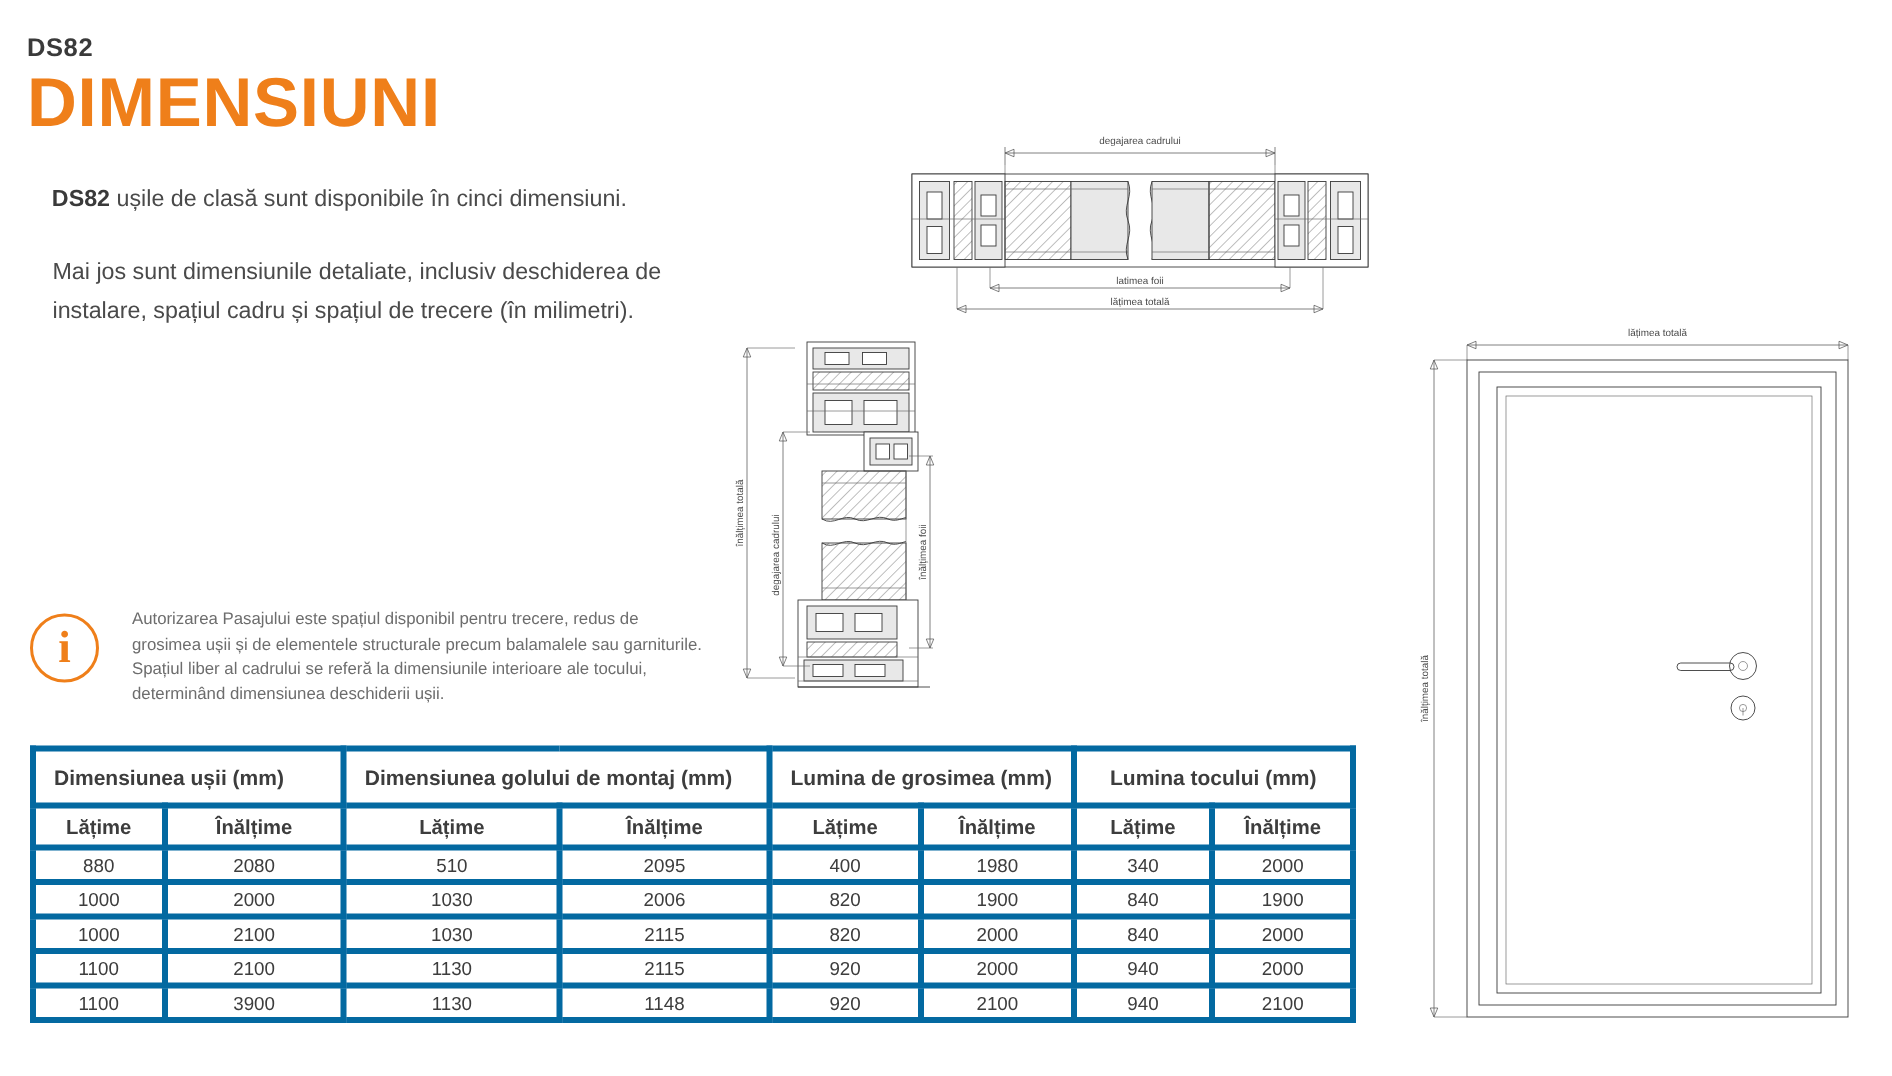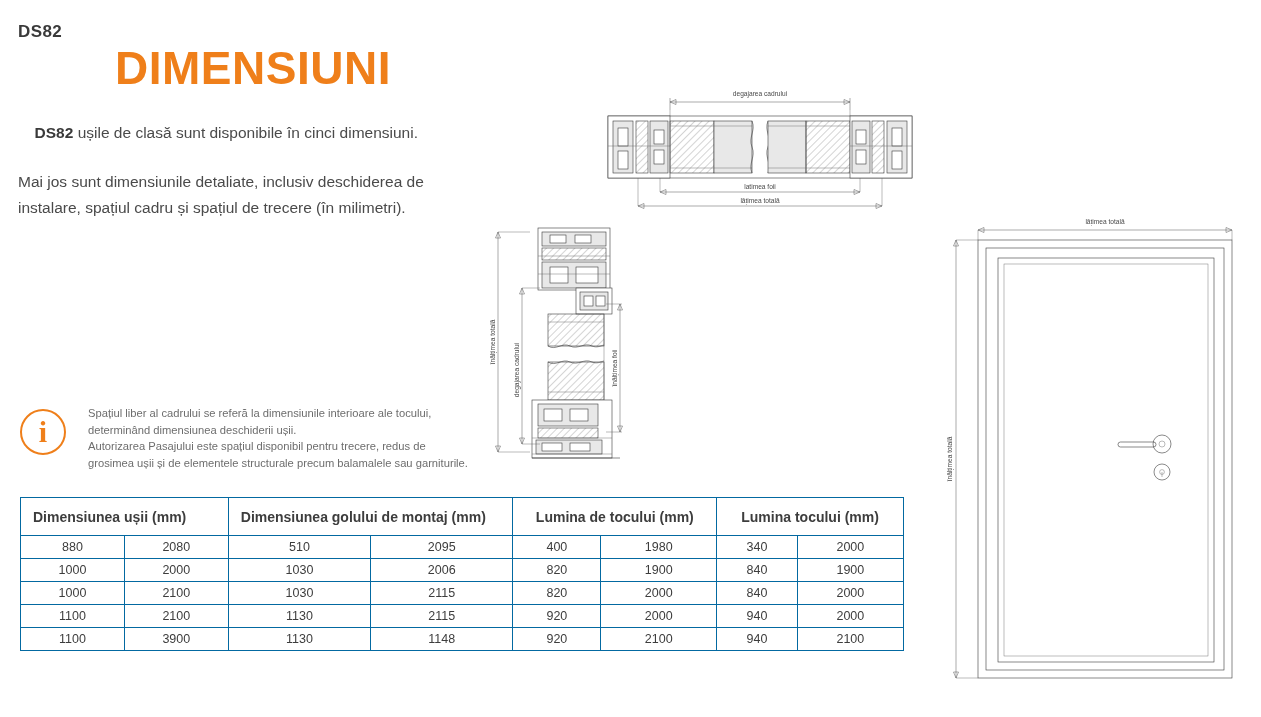--- a/index.html
+++ b/index.html
@@ -32,36 +32,35 @@
     letter-spacing: 0.4px;
     margin: 0 0 2px 0;
   }
   .main-title {
     font-size: 46px;
     font-weight: bold;
     color: #ef7f1a;
     letter-spacing: 0.5px;
     line-height: 1.05;
     margin: 2px 0 28px 0;
-    text-align: center;
   }
   .intro-1 {
     font-size: 15.5px;
     line-height: 1.62;
     color: #4a4a4a;
     margin: 0 0 24px 0;
     max-width: 400px;
     text-align: right;
   }
   .intro-1 b { color: #3a3a3a; }
   .intro-2 {
     font-size: 15.5px;
     line-height: 1.62;
     color: #4a4a4a;
-    margin: 0;
+    margin: 17px;
     max-width: 455px;
   }
 
   
   .note {
     position: absolute;
     left: 20px;
     top: 405px;
     width: 450px;
     display: flex;
@@ -97,21 +96,21 @@
     top: 497px;
     width: 884px;
   }
   table.dims {
     border-collapse: collapse;
     width: 884px;
     font-size: 13px;
     color: #3d3d3d;
   }
   table.dims th, table.dims td {
-    border: 1px solid #0369a1;
+    border: 4px solid #0369a1;
     text-align: center;
     padding: 0;
   }
   table.dims thead tr.grp th {
     height: 38px;
     font-size: 14px;
     font-weight: bold;
     padding: 0 12px;
   }
   table.dims thead tr.grp th.left-al { text-align: left; }
@@ -160,33 +159,43 @@
   <div class="left-col">
     <div class="model-code">DS82</div>
     <h1 class="main-title">DIMENSIUNI</h1>
     <p class="intro-1"><b>DS82</b><span> ușile de clasă sunt disponibile în cinci dimensiuni.</span></p>
     <p class="intro-2">Mai jos sunt dimensiunile detaliate, inclusiv deschiderea de instalare, spațiul cadru și spațiul de trecere (în milimetri).</p>
   </div>
 
   <div class="note">
     <div class="note-icon">i</div>
     <div class="note-text">
+      <p>Autorizarea Pasajului este spațiul disponibil pentru trecere, redus de grosimea ușii și de elementele structurale precum balamalele sau garniturile.</p>
       <p>Spațiul liber al cadrului se referă la dimensiunile interioare ale tocului, determinând dimensiunea deschiderii ușii.</p>
-      <p>Autorizarea Pasajului este spațiul disponibil pentru trecere, redus de grosimea ușii și de elementele structurale precum balamalele sau garniturile.</p>
     </div>
   </div>
 
   <div class="table-wrap">
     <table class="dims">
       <thead>
         <tr class="grp">
           <th class="left-al" colspan="2" style="width:208px">Dimensiunea ușii (mm)</th>
           <th class="left-al" colspan="2" style="width:285px">Dimensiunea golului de montaj (mm)</th>
-          <th colspan="2" style="width:204px">Lumina de tocului (mm)</th>
+          <th colspan="2" style="width:204px">Lumina de grosimea (mm)</th>
           <th colspan="2" style="width:187px">Lumina tocului (mm)</th>
+        </tr>
+        <tr class="sub">
+          <th style="width:88px">Lățime</th>
+          <th style="width:120px">Înălțime</th>
+          <th style="width:145px">Lățime</th>
+          <th style="width:140px">Înălțime</th>
+          <th style="width:102px">Lățime</th>
+          <th style="width:102px">Înălțime</th>
+          <th style="width:93px">Lățime</th>
+          <th style="width:94px">Înălțime</th>
         </tr>
       </thead>
       <tbody>
         <tr>
           <td>880</td>
           <td>2080</td>
           <td>510</td>
           <td>2095</td>
           <td>400</td>
           <td>1980</td>

